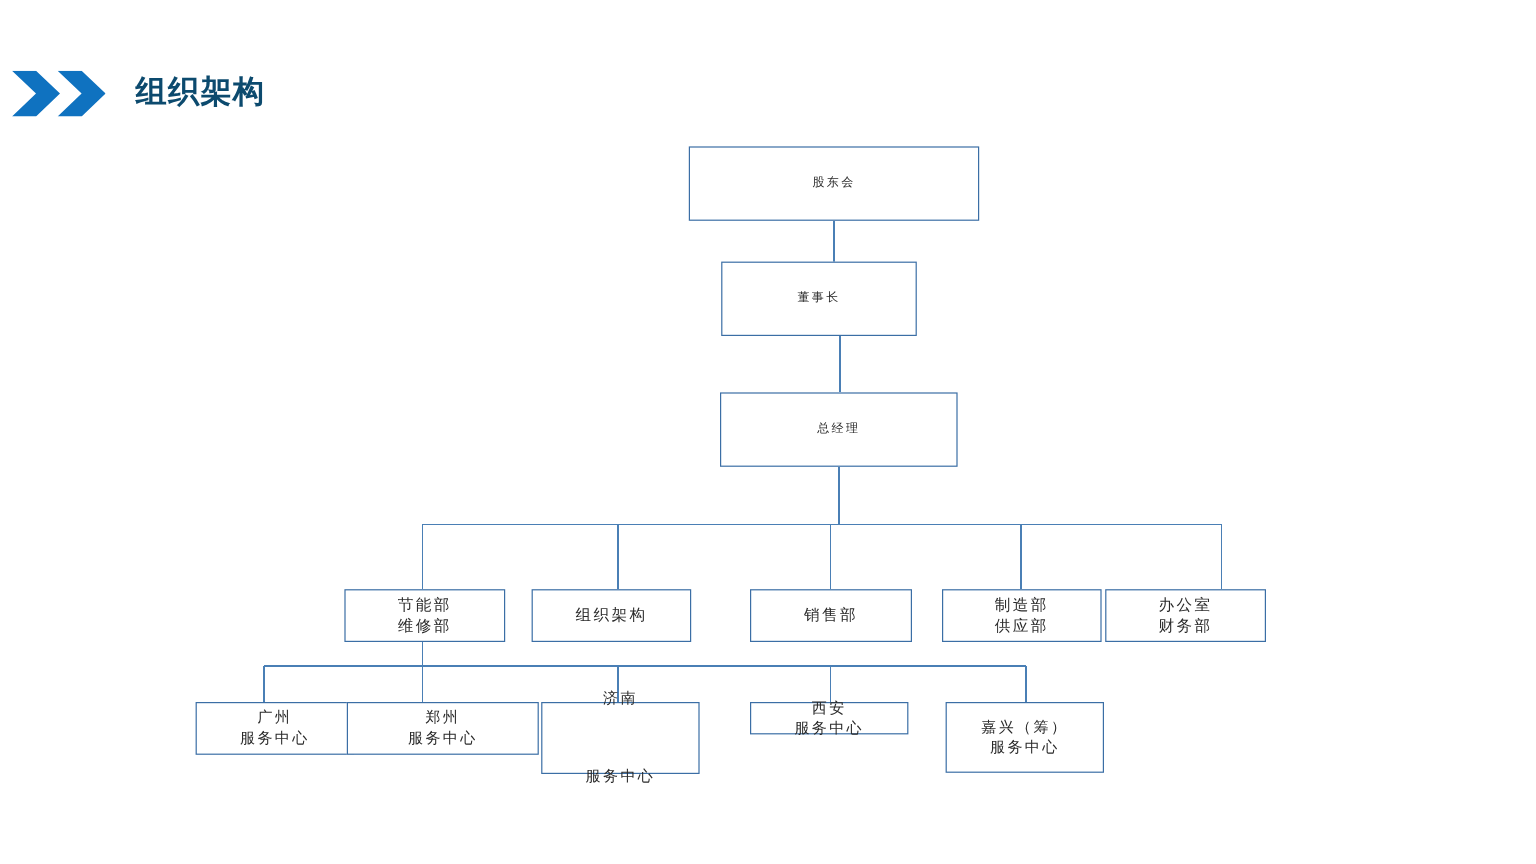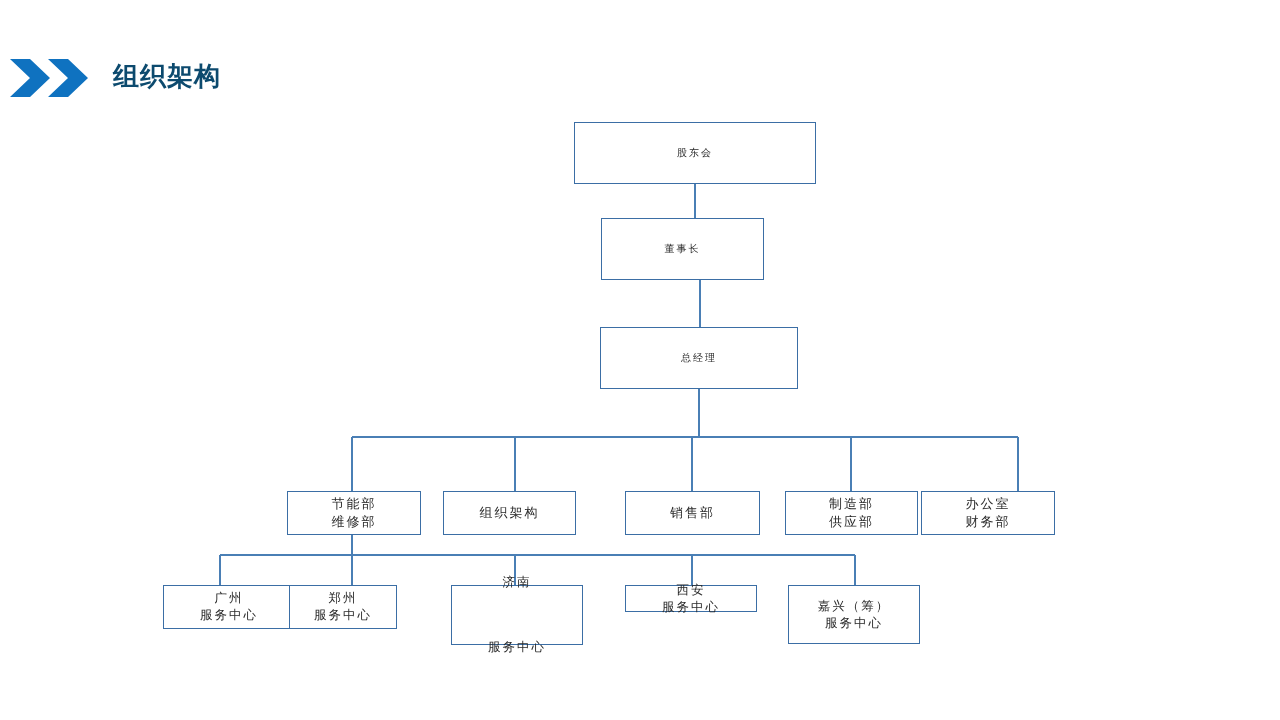--- a/index.html
+++ b/index.html
@@ -157,21 +157,21 @@
     </div>
     <div class="node tier-dept" style="left:921px; top:491px; width:134px; height:44px;">
       <span class="line">办公室</span>
       <span class="line">财务部</span>
     </div>
 
     <div class="node tier-svc" style="left:133px; top:585px; width:132px; height:44px;margin-left:30px;">
       <span class="line">广州</span>
       <span class="line">服务中心</span>
     </div>
-    <div class="node tier-svc" style="left:289px; top:585px; width:108px; height:44px;">
+    <div class="node tier-svc" style="left:289px; top:585px; width:160px; height:44px;">
       <span class="line">郑州</span>
       <span class="line">服务中心</span>
     </div>
     <div class="node tier-svc" style="left:451px; top:585px; width:132px; height:60px;gap:48px;">
       <span class="line">济南</span>
       <span class="line">服务中心</span>
     </div>
     <div class="node tier-svc" style="left:625px; top:585px; width:132px; height:27px;">
       <span class="line">西安</span>
       <span class="line">服务中心</span>

